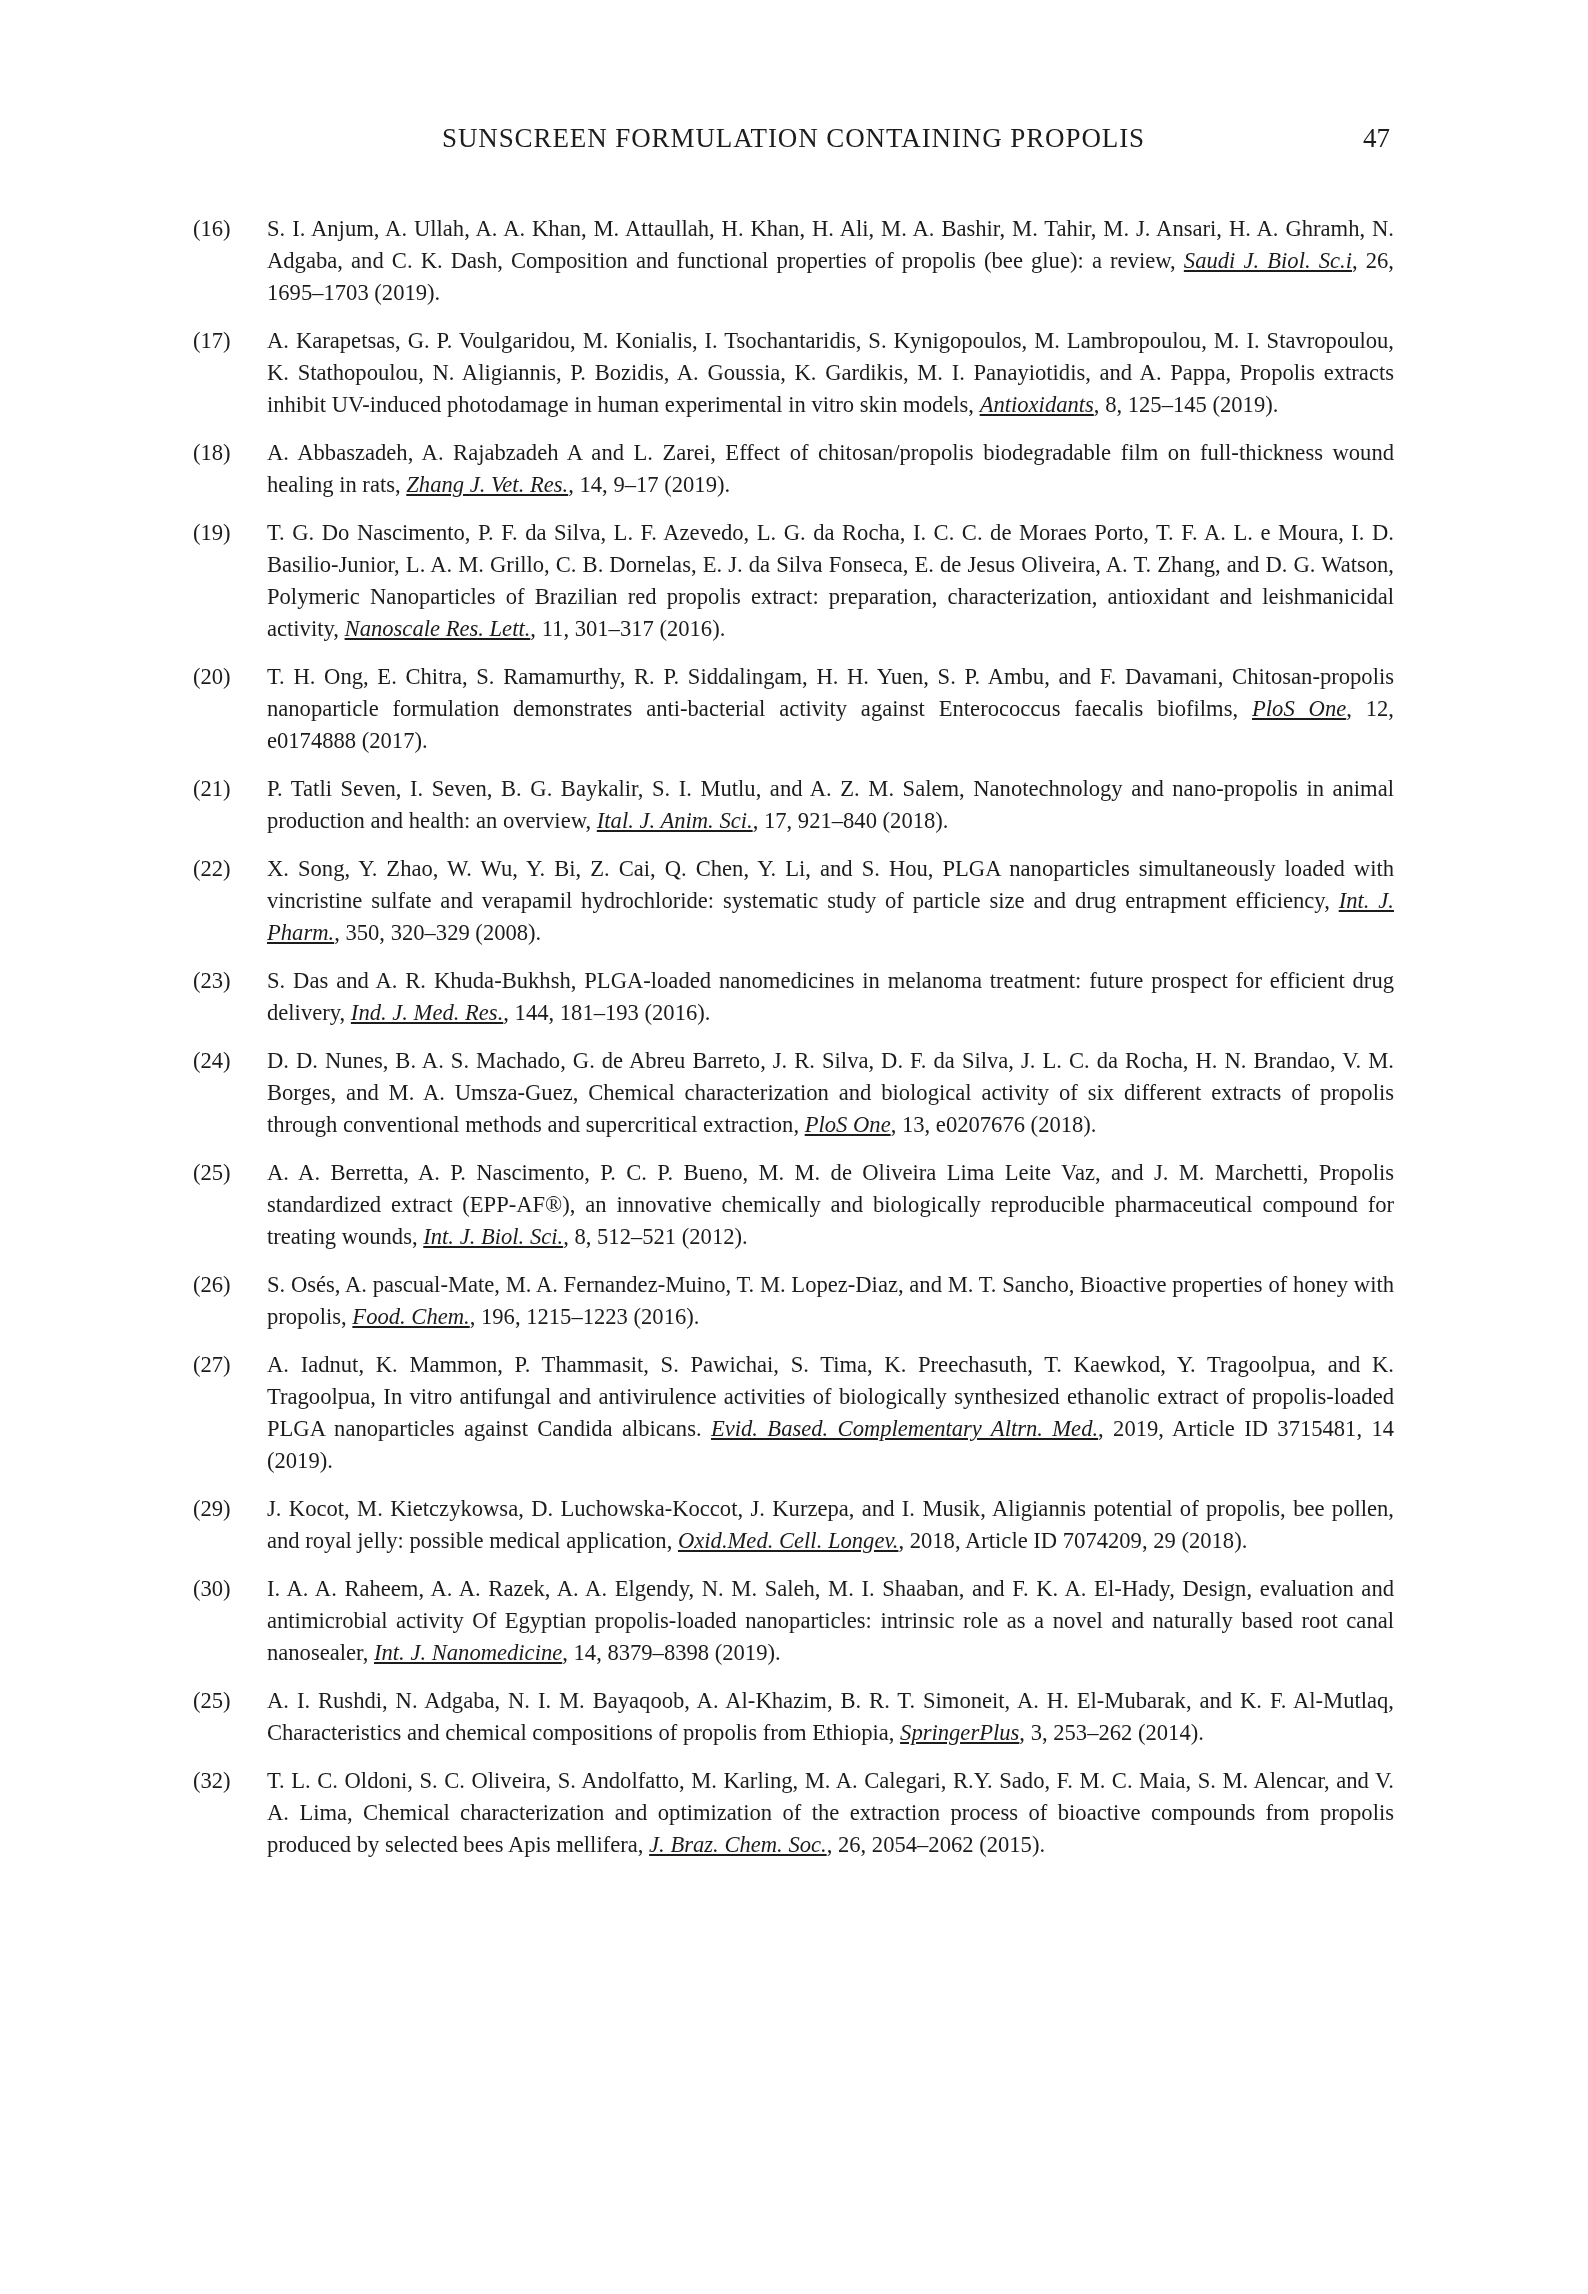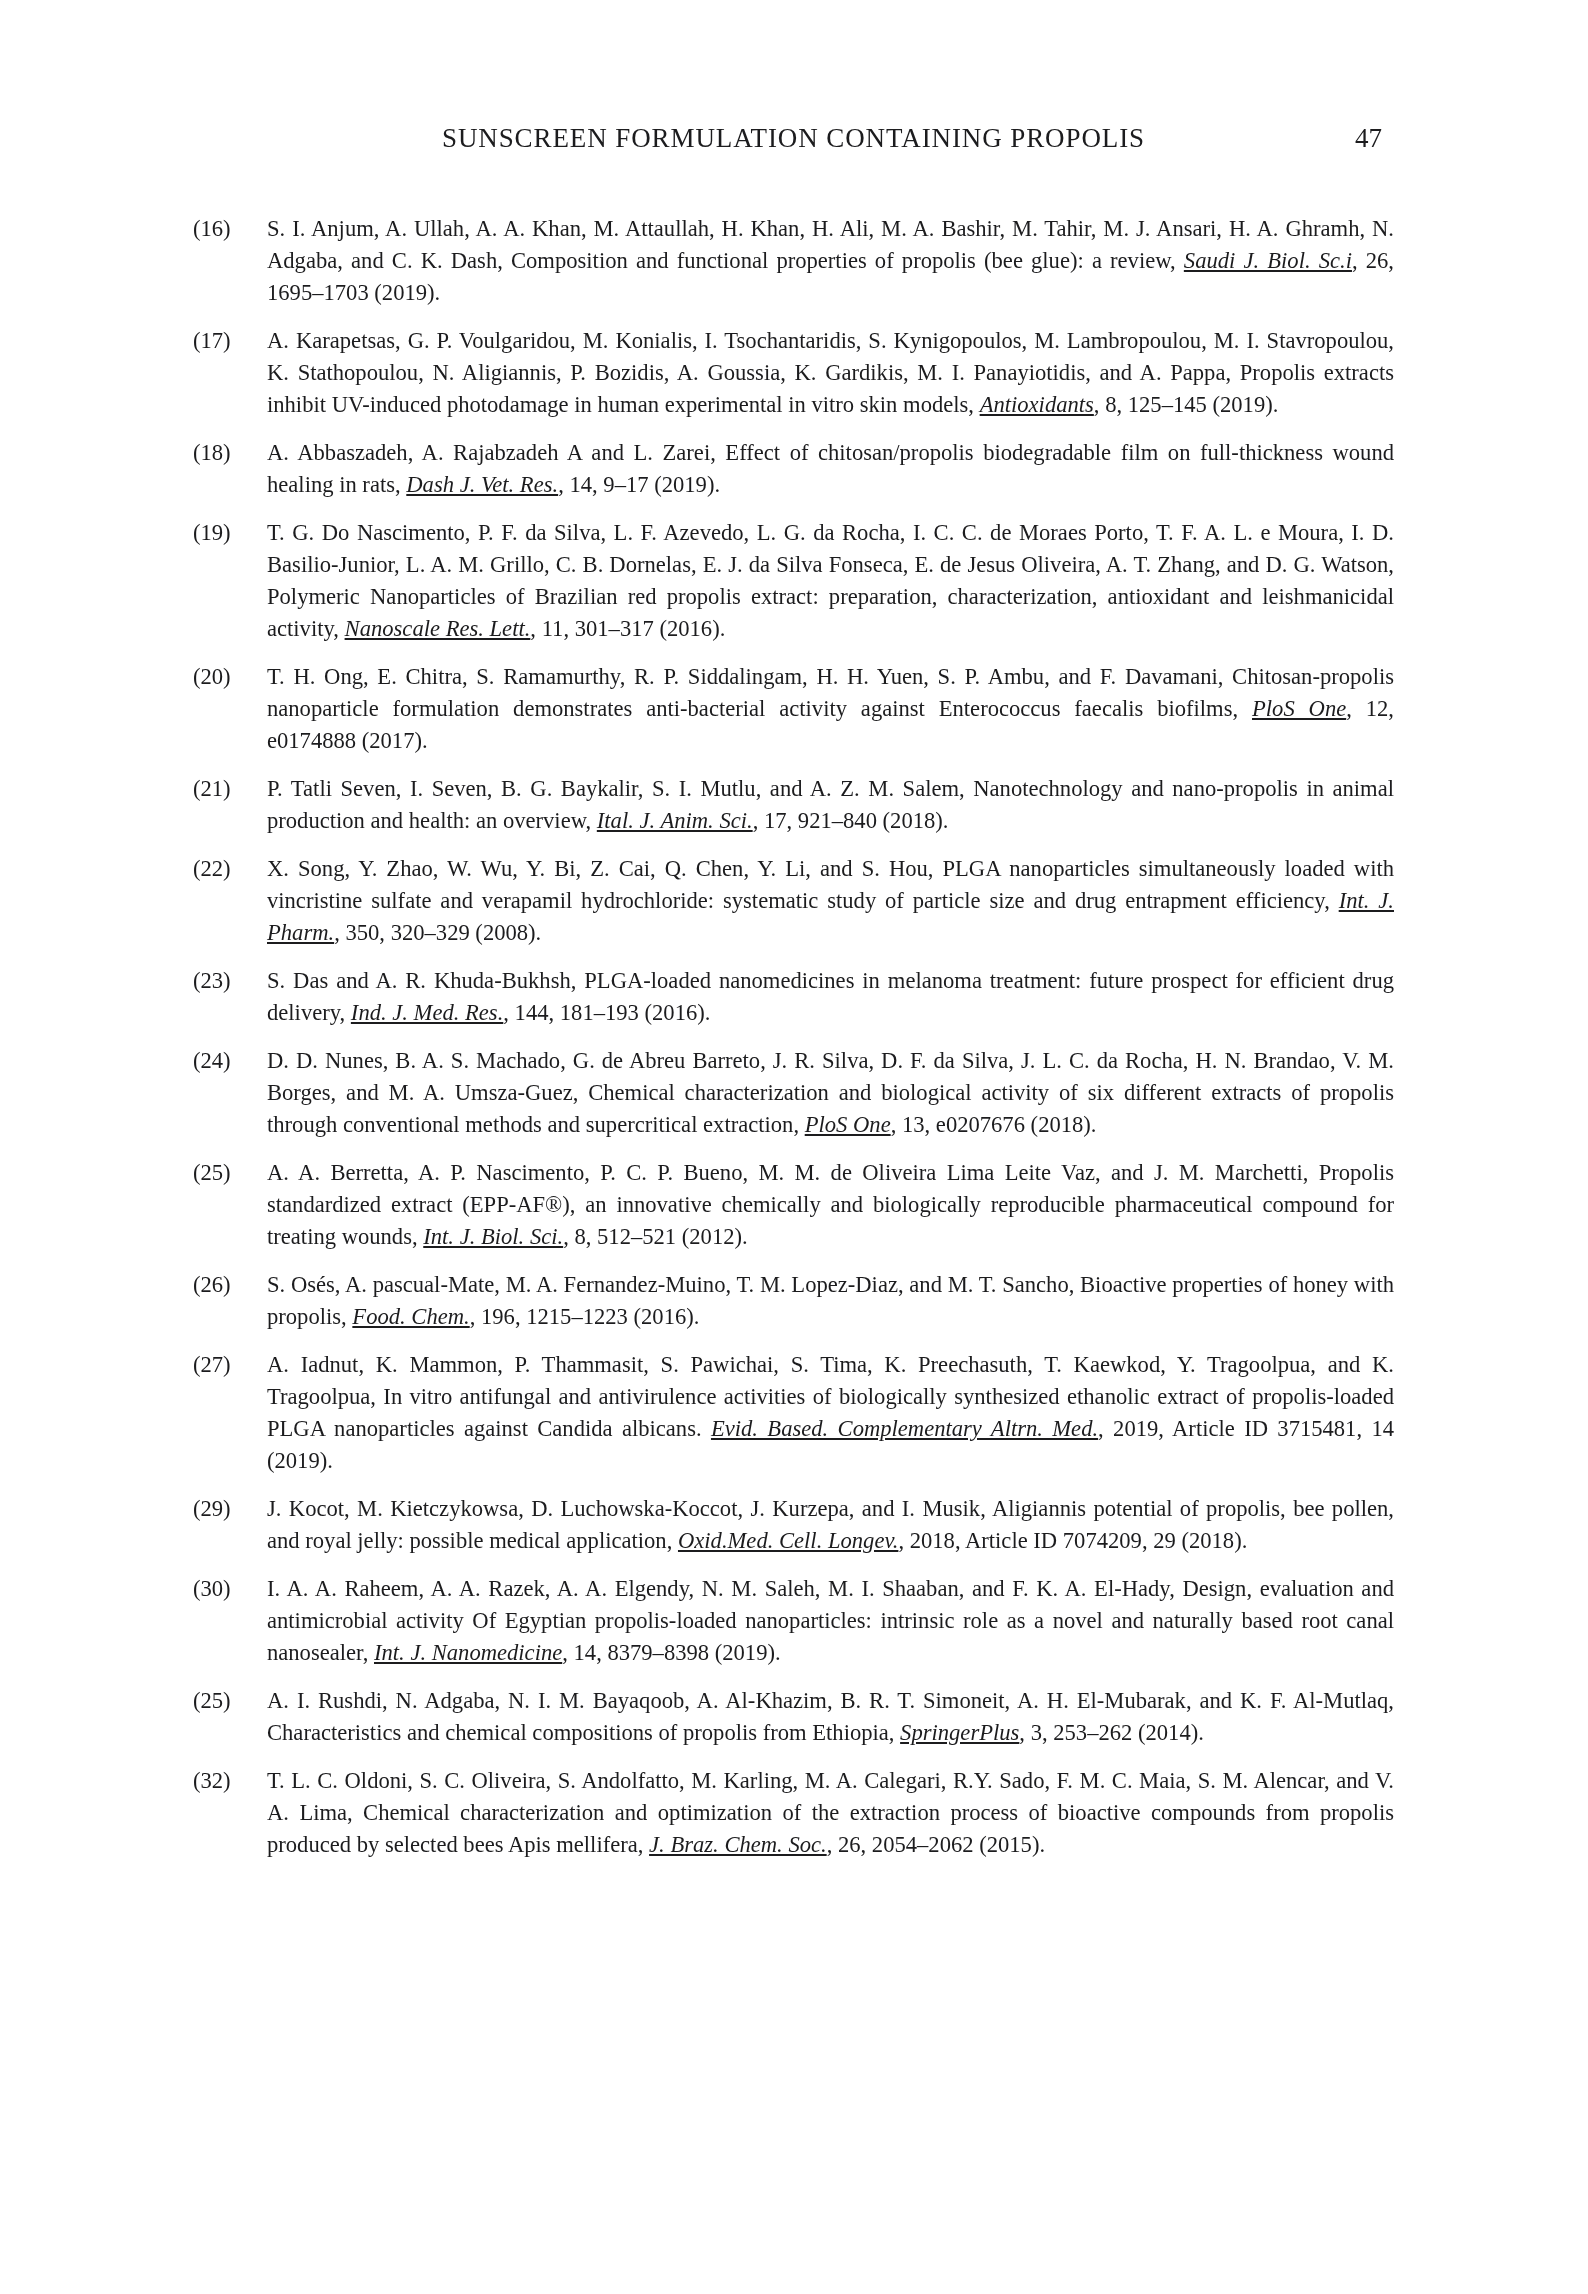--- a/index.html
+++ b/index.html
@@ -24,21 +24,21 @@
     position: relative;
     text-align: center;
     font-size: 27px;
     line-height: 34px;
     letter-spacing: 0.9px;
     margin-bottom: 58px;
     color: #1c1c1e;
   }
   .header .page-number {
     position: absolute;
-    right: 12px;
+    right: 4px;
     top: 0;
     letter-spacing: 0;
   }
   .reference-list {
     font-size: 22.6px;
     line-height: 32px;
   }
   .ref {
     display: flex;
     margin-bottom: 16px;
@@ -71,21 +71,21 @@
     <span class="ref-text"><span>S. I. Anjum, A. Ullah, A. A. Khan, M. Attaullah, H. Khan, H. Ali, M. A. Bashir, M. Tahir, M. J. Ansari, H. A. Ghramh, N. Adgaba, and C. K. Dash, Composition and functional properties of propolis (bee glue): a review, </span><i>Saudi J. Biol. Sc.i</i><span>, </span><b>26</b><span>, 1695–1703 (2019).</span></span>
   </div>
 
   <div class="ref">
     <span class="ref-num">(17)</span>
     <span class="ref-text"><span>A. Karapetsas, G. P. Voulgaridou, M. Konialis, I. Tsochantaridis, S. Kynigopoulos, M. Lambropoulou, M. I. Stavropoulou, K. Stathopoulou, N. Aligiannis, P. Bozidis, A. Goussia, K. Gardikis, M. I. Panayiotidis, and A. Pappa, Propolis extracts inhibit UV-induced photodamage in human experimental in vitro skin models, </span><i>Antioxidants</i><span>, </span><b>8</b><span>, 125–145 (2019).</span></span>
   </div>
 
   <div class="ref">
     <span class="ref-num">(18)</span>
-    <span class="ref-text"><span>A. Abbaszadeh, A. Rajabzadeh A and L. Zarei, Effect of chitosan/propolis biodegradable film on full-thickness wound healing in rats, </span><i>Dash J. Vet. Res.</i><span>, </span><b>14</b><span>, 9–17 (2019).</span></span>
+    <span class="ref-text"><span>A. Abbaszadeh, A. Rajabzadeh A and L. Zarei, Effect of chitosan/propolis biodegradable film on full-thickness wound healing in rats, </span><i>Zhang J. Vet. Res.</i><span>, </span><b>14</b><span>, 9–17 (2019).</span></span>
   </div>
 
   <div class="ref">
     <span class="ref-num">(19)</span>
     <span class="ref-text"><span>T. G. Do Nascimento, P. F. da Silva, L. F. Azevedo, L. G. da Rocha, I. C. C. de Moraes Porto, T. F. A. L. e Moura, I. D. Basilio-Junior, L. A. M. Grillo, C. B. Dornelas, E. J. da Silva Fonseca, E. de Jesus Oliveira, A. T. Zhang, and D. G. Watson, Polymeric Nanoparticles of Brazilian red propolis extract: preparation, characterization, antioxidant and leishmanicidal activity, </span><i>Nanoscale Res. Lett.</i><span>, </span><b>11</b><span>, 301–317 (2016).</span></span>
   </div>
 
   <div class="ref">
     <span class="ref-num">(20)</span>
     <span class="ref-text"><span>T. H. Ong, E. Chitra, S. Ramamurthy, R. P. Siddalingam, H. H. Yuen, S. P. Ambu, and F. Davamani, Chitosan-propolis nanoparticle formulation demonstrates anti-bacterial activity against Enterococcus faecalis biofilms, </span><i>PloS One</i><span>, </span><b>12</b><span>, e0174888 (2017).</span></span>

